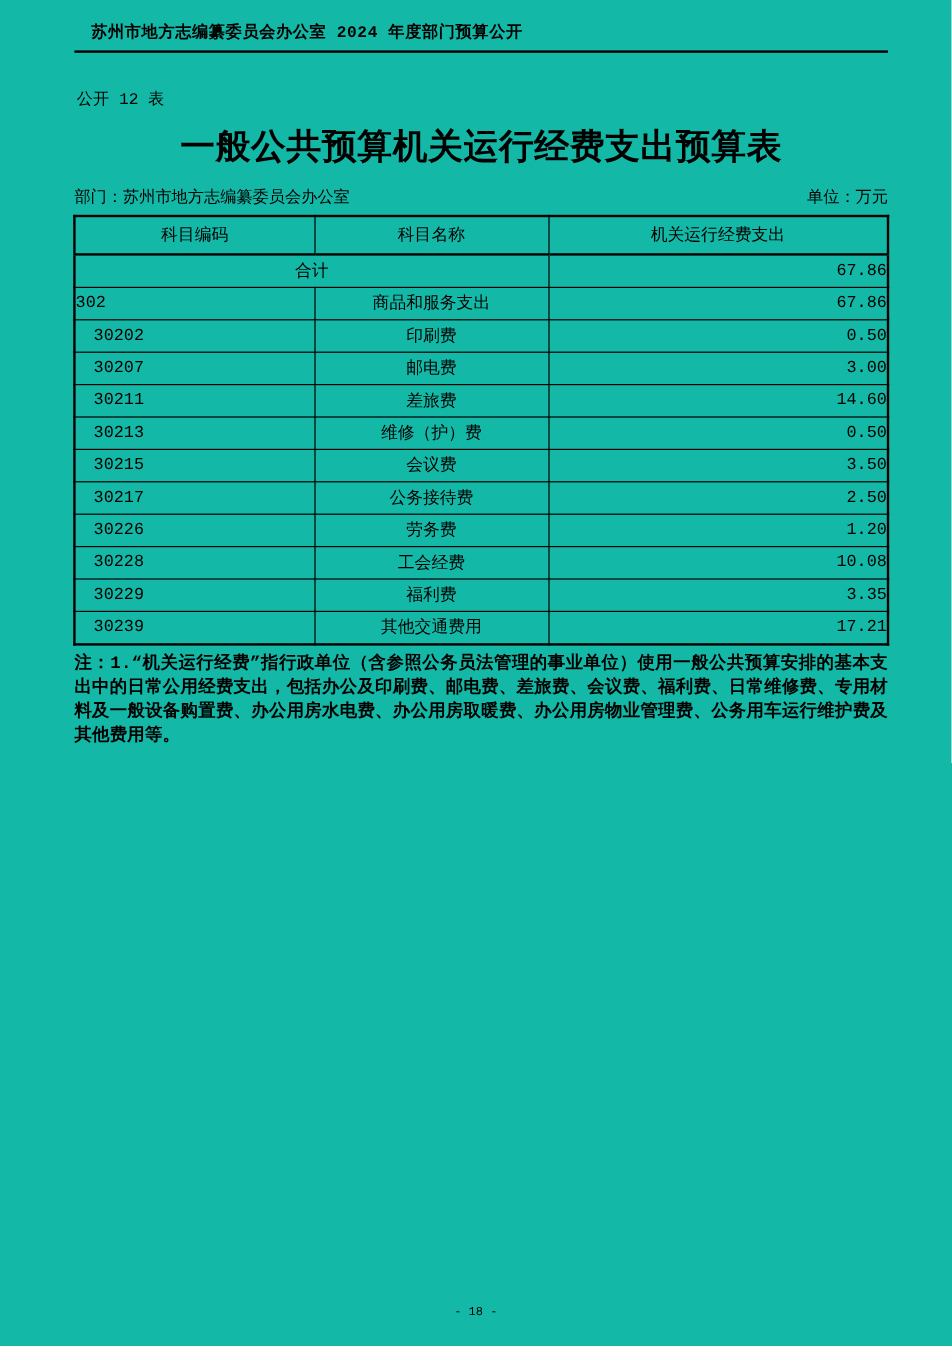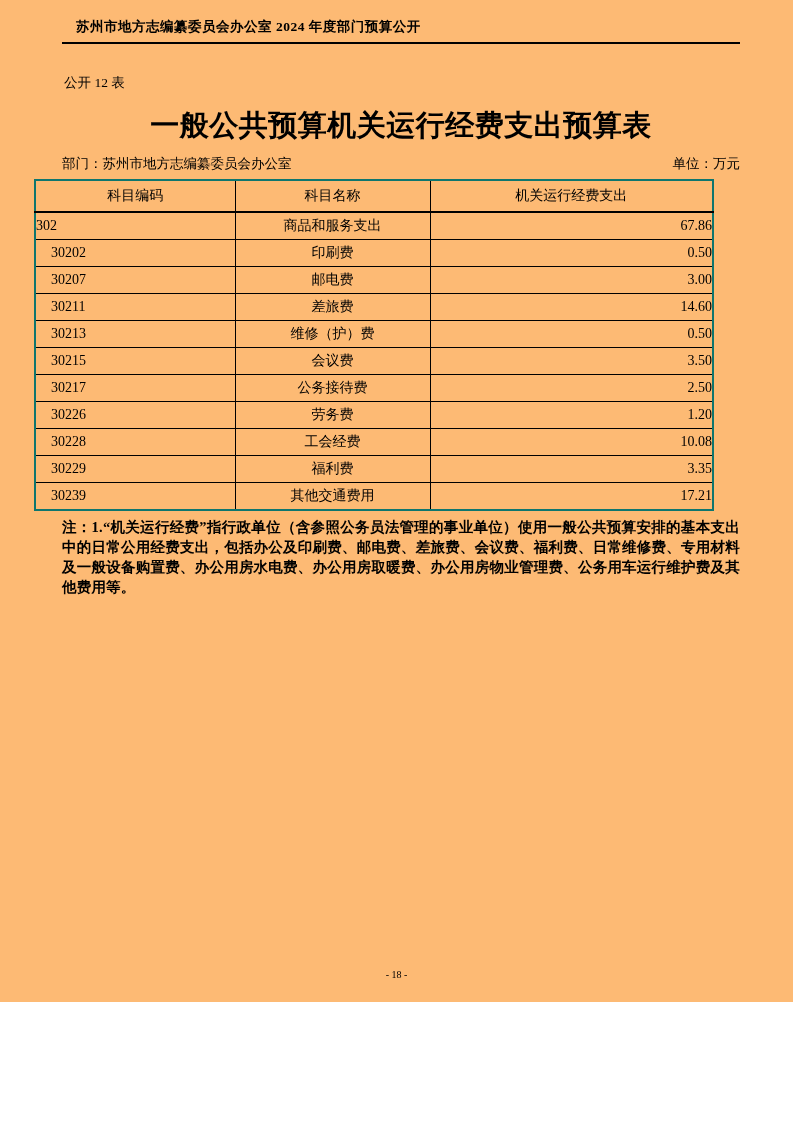--- a/index.html
+++ b/index.html
@@ -1,22 +1,22 @@
 <!DOCTYPE html>
 <html><head>
 <meta charset="utf-8">
 <style>
   html, body { margin: 0; padding: 0; background: #ffffff; }
   .page {
     position: relative;
     width: 793px;
-    height: 1002px;
-    background: #fdba74;
+    height: 1122px;
+    background: #14b8a6;
     color: #000000;
-    font-family: Liberation Serif, serif;
+    font-family: Liberation Mono, monospace;
     overflow: hidden;
   }
   .doc-header {
     margin: 0 53px 0 62px;
     padding: 18px 0 6px 14px;
     border-bottom: 2px solid #000;
     font-size: 13.5px;
     font-weight: bold;
     letter-spacing: 0.5px;
   }
@@ -33,25 +33,25 @@
     line-height: 36px;
   }
   .meta-row {
     display: flex;
     justify-content: space-between;
     align-items: flex-end;
     margin: 12px 53px 6px 62px;
     font-size: 13.5px;
   }
   table.budget-table {
-    margin-left: 34px;
+    margin-left: 61px;
     width: 678px;
     border-collapse: collapse;
     table-layout: fixed;
-    border: 2px solid #0f766e;
+    border: 2px solid #000000;
     font-size: 14px;
   }
   table.budget-table col.c1 { width: 200px; }
   table.budget-table col.c2 { width: 195px; }
   table.budget-table col.c3 { width: 283px; }
   table.budget-table th, table.budget-table td {
     border: 1px solid #000;
     padding: 0;
     vertical-align: middle;
     overflow: hidden;
@@ -112,20 +112,24 @@
       </colgroup>
     <thead>
       <tr>
         <th>科目编码</th>
         <th>科目名称</th>
         <th>机关运行经费支出</th>
       </tr>
     </thead>
     <tbody>
       <tr>
+        <td class="cell-total" colspan="2">合计</td>
+        <td class="cell-value">67.86</td>
+      </tr>
+      <tr>
         <td class="cell-code">302</td>
         <td class="cell-name">商品和服务支出</td>
         <td class="cell-value">67.86</td>
       </tr>
       <tr>
         <td class="cell-code indent">30202</td>
         <td class="cell-name">印刷费</td>
         <td class="cell-value">0.50</td>
       </tr>
       <tr>

